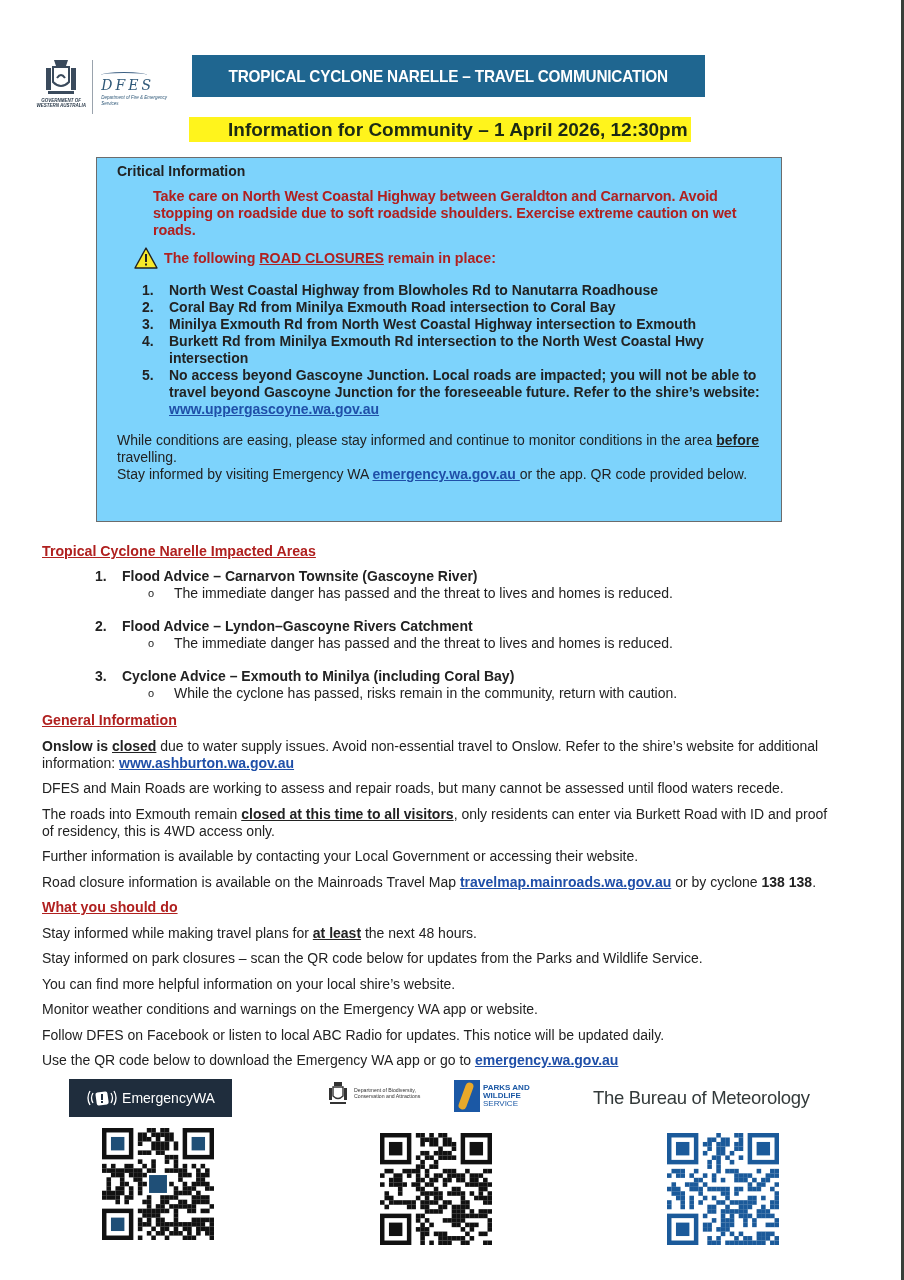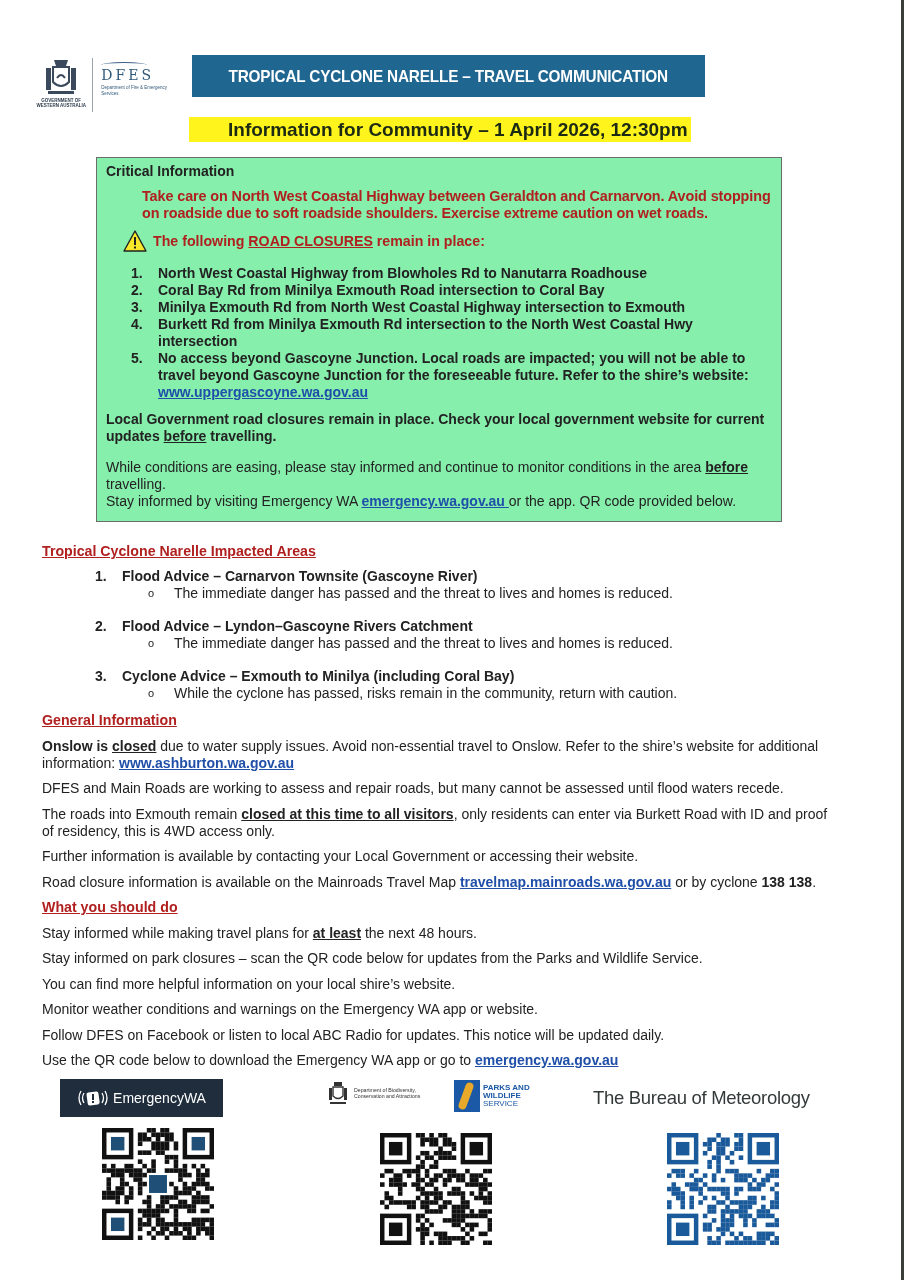--- a/index.html
+++ b/index.html
@@ -1,38 +1,38 @@
 <!DOCTYPE html>
 <html><head>
 <meta charset="utf-8">
 <style>
   * { box-sizing: border-box; margin: 0; padding: 0; }
   html, body { width: 904px; height: 1280px; background: #ffffff; overflow: hidden; }
   body { position: relative; font-family: "Liberation Sans", sans-serif; color: #1a1a1a; }
   .right-edge { position: absolute; right: 0; top: 0; width: 3px; height: 1280px; background: #3a3f3a; }
 
   
-  .logos { position: absolute; left: 36px; top: 56px; width: 136px; height: 60px; display: flex; align-items: flex-start; }
+  .logos { position: absolute; left: 36px; top: 56px; width: 136px; height: 60px; display: flex; align-items: center; font-style: italic; }
   .govwa { width: 60px; height: 60px; display: flex; flex-direction: column; align-items: center; }
   .govwa svg { width: 34px; height: 40px; }
   .govwa .cap { font-size: 4.5px; font-weight: bold; color: #2a3a4a; line-height: 5px; text-align: center; margin-top: 2px; }
   .logo-divider { width: 1px; height: 54px; background: #9aa3ad; margin: 2px 8px 0 6px; }
   .dfes { display: flex; flex-direction: column; padding-top: 6px; }
   .dfes .arc { width: 46px; height: 6px; border-top: 1px solid #3c5f82; border-radius: 50% 50% 0 0; }
   .dfes .name { font-family: "DejaVu Serif", serif; font-size: 14px; letter-spacing: 3px; color: #2f5878; line-height: 14px; }
   .dfes .sub { font-size: 4.5px; color: #2f5878; line-height: 5.5px; margin-top: 3px; }
 
   .title-banner { position: absolute; left: 192px; top: 55px; width: 513px; height: 42px; background: #1f6690; display: flex; align-items: center; justify-content: center; }
   .title-banner span { color: #ffffff; font-size: 16.5px; font-weight: bold; letter-spacing: -0.2px; transform: scaleX(0.93); display: inline-block; }
 
   .subtitle { position: absolute; left: 189px; top: 117px; height: 25px; background: #fff41c; padding: 0 3px; display: flex; align-items: center; }
   .subtitle span { font-size: 19px; font-weight: bold; color: #1c2a14; letter-spacing: 0px; margin-left: 36px; }
 
   
-  .critical { position: absolute; left: 96px; top: 157px; width: 686px; height: 365px; border: 1.5px solid #6c6c6c; background: #86efac; padding: 4px 9px; }
+  .critical { position: absolute; left: 96px; top: 157px; width: 686px; height: 365px; border: 1.5px solid #6c6c6c; background: #7dd3fc; padding: 4px 20px; }
   .crit-title { font-size: 14px; font-weight: bold; color: #222; line-height: 18px; margin-top: 0px; }
   .crit-warn { font-size: 14.4px; font-weight: bold; color: #b0201f; line-height: 17px; margin-top: 8px; letter-spacing: -0.1px; margin-left: 36px; }
   .closure-head { display: flex; align-items: center; margin: 6px 0 0 17px; height: 26px; text-align: center; }
   .closure-head svg { width: 24px; height: 22px; margin-right: 6px; }
   .closure-head .t { font-size: 14.2px; font-weight: bold; color: #b0201f; }
   .closure-head u { text-decoration: underline; }
   .closures { list-style: none; margin: 11px 0 0 25px; }
   .closures li { display: flex; font-size: 14px; font-weight: bold; color: #222; line-height: 17px; }
   .closures li .n { width: 27px; flex: none; }
   .closures li .tx { flex: 1; }
@@ -47,21 +47,21 @@
   .impacts { position: absolute; left: 95px; top: 568px; width: 640px; list-style: none; }
   .impacts > li { margin-bottom: 16px; }
   .impacts .h { display: flex; font-size: 14px; font-weight: bold; color: #222; line-height: 17px; }
   .impacts .h .n { width: 27px; flex: none; }
   .impacts .sub { display: flex; font-size: 14px; color: #222; line-height: 17px; margin-left: 53px; }
   .impacts .sub .b { width: 26px; flex: none; font-size: 11px; line-height: 17px; }
 
   .para { position: absolute; left: 42px; width: 800px; font-size: 14px; color: #222; line-height: 17px; }
 
   
-  .ewa-badge { position: absolute; left: 60px; top: 1079px; width: 163px; height: 38px; background: #1f2d3d; display: flex; align-items: center; justify-content: center; }
+  .ewa-badge { position: absolute; left: 69px; top: 1079px; width: 163px; height: 38px; background: #1f2d3d; display: flex; align-items: center; justify-content: center; }
   .ewa-badge svg { width: 32px; height: 20px; margin-right: 4px; }
   .ewa-badge span { color: #fff; font-size: 14px; }
   .dbca { position: absolute; left: 328px; top: 1080px; display: flex; align-items: center; }
   .dbca svg { width: 20px; height: 26px; }
   .dbca .t { font-size: 5.2px; color: #333; line-height: 6px; margin-left: 6px; width: 68px; }
   .pws { position: absolute; left: 454px; top: 1080px; display: flex; align-items: center; }
   .pws .blk { width: 26px; height: 32px; background: #1b58a5; position: relative; }
   .pws .blk::after { content: ""; position: absolute; left: 8px; top: 2px; width: 8px; height: 28px; background: #e8a92a; transform: rotate(20deg); border-radius: 4px; }
   .pws .t { margin-left: 3px; font-size: 8px; font-weight: bold; color: #1b58a5; line-height: 8px; }
   .pws .t .s { font-weight: normal; }
@@ -128,21 +128,20 @@
       </li>
     <li>
         <span class="n">4.</span>
         <span class="tx">Burkett Rd from Minilya Exmouth Rd intersection to the North West Coastal Hwy intersection</span>
       </li>
     <li>
         <span class="n">5.</span>
         <span class="tx"><span>No access beyond Gascoyne Junction. Local roads are impacted; you will not be able to travel beyond Gascoyne Junction for the foreseeable future. Refer to the shire’s website: </span><a class="link">www.uppergascoyne.wa.gov.au</a></span>
       </li>
   </ul>
-  <div class="local-gov"><span>Local Government road closures remain in place. Check your local government website for current updates </span><u>before</u><span> travelling.</span></div>
   <div class="easing"><span>While conditions are easing, please stay informed and continue to monitor conditions in the area </span><span class="bu">before</span><span> travelling.</span></div>
   <div class="stay"><span>Stay informed by visiting Emergency WA </span><a class="link">emergency.wa.gov.au </a><span> or the app. QR code provided below.</span></div>
 </div>
 
 <div class="section-h" style="top:543px;">Tropical Cyclone Narelle Impacted Areas</div>
 <ol class="impacts">
   <li>
     <div class="h">
         <span class="n">1.</span>
         <span>Flood Advice – Carnarvon Townsite (Gascoyne River)</span>

